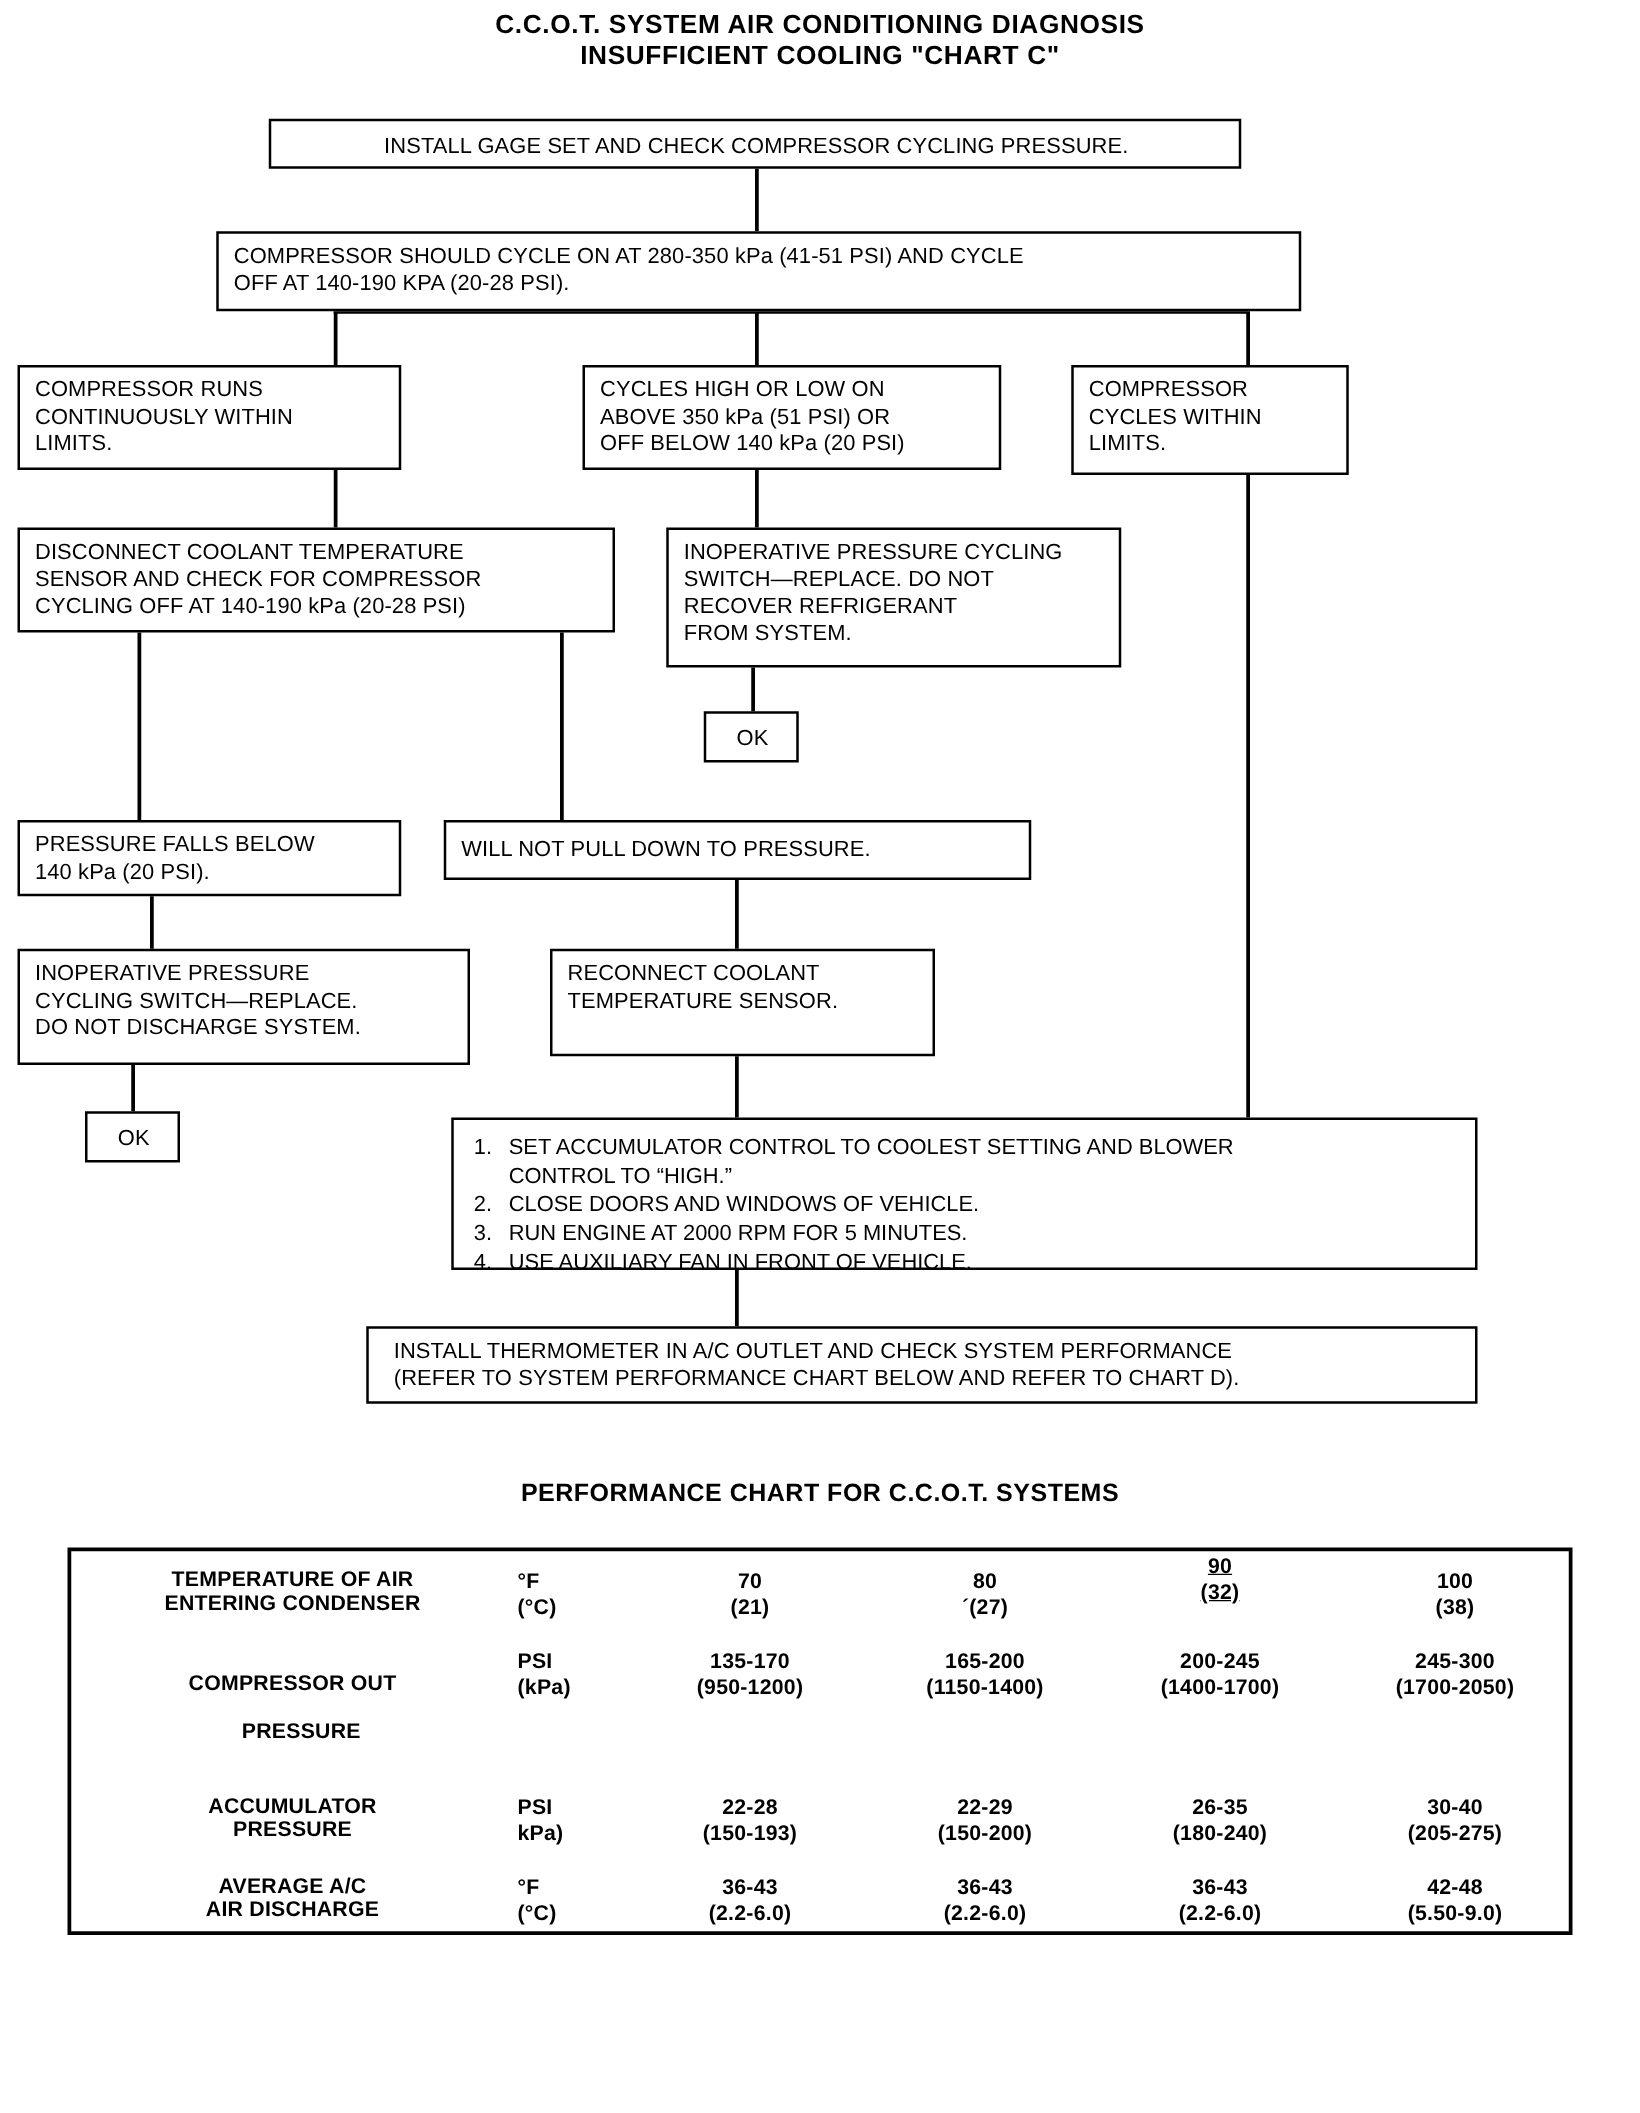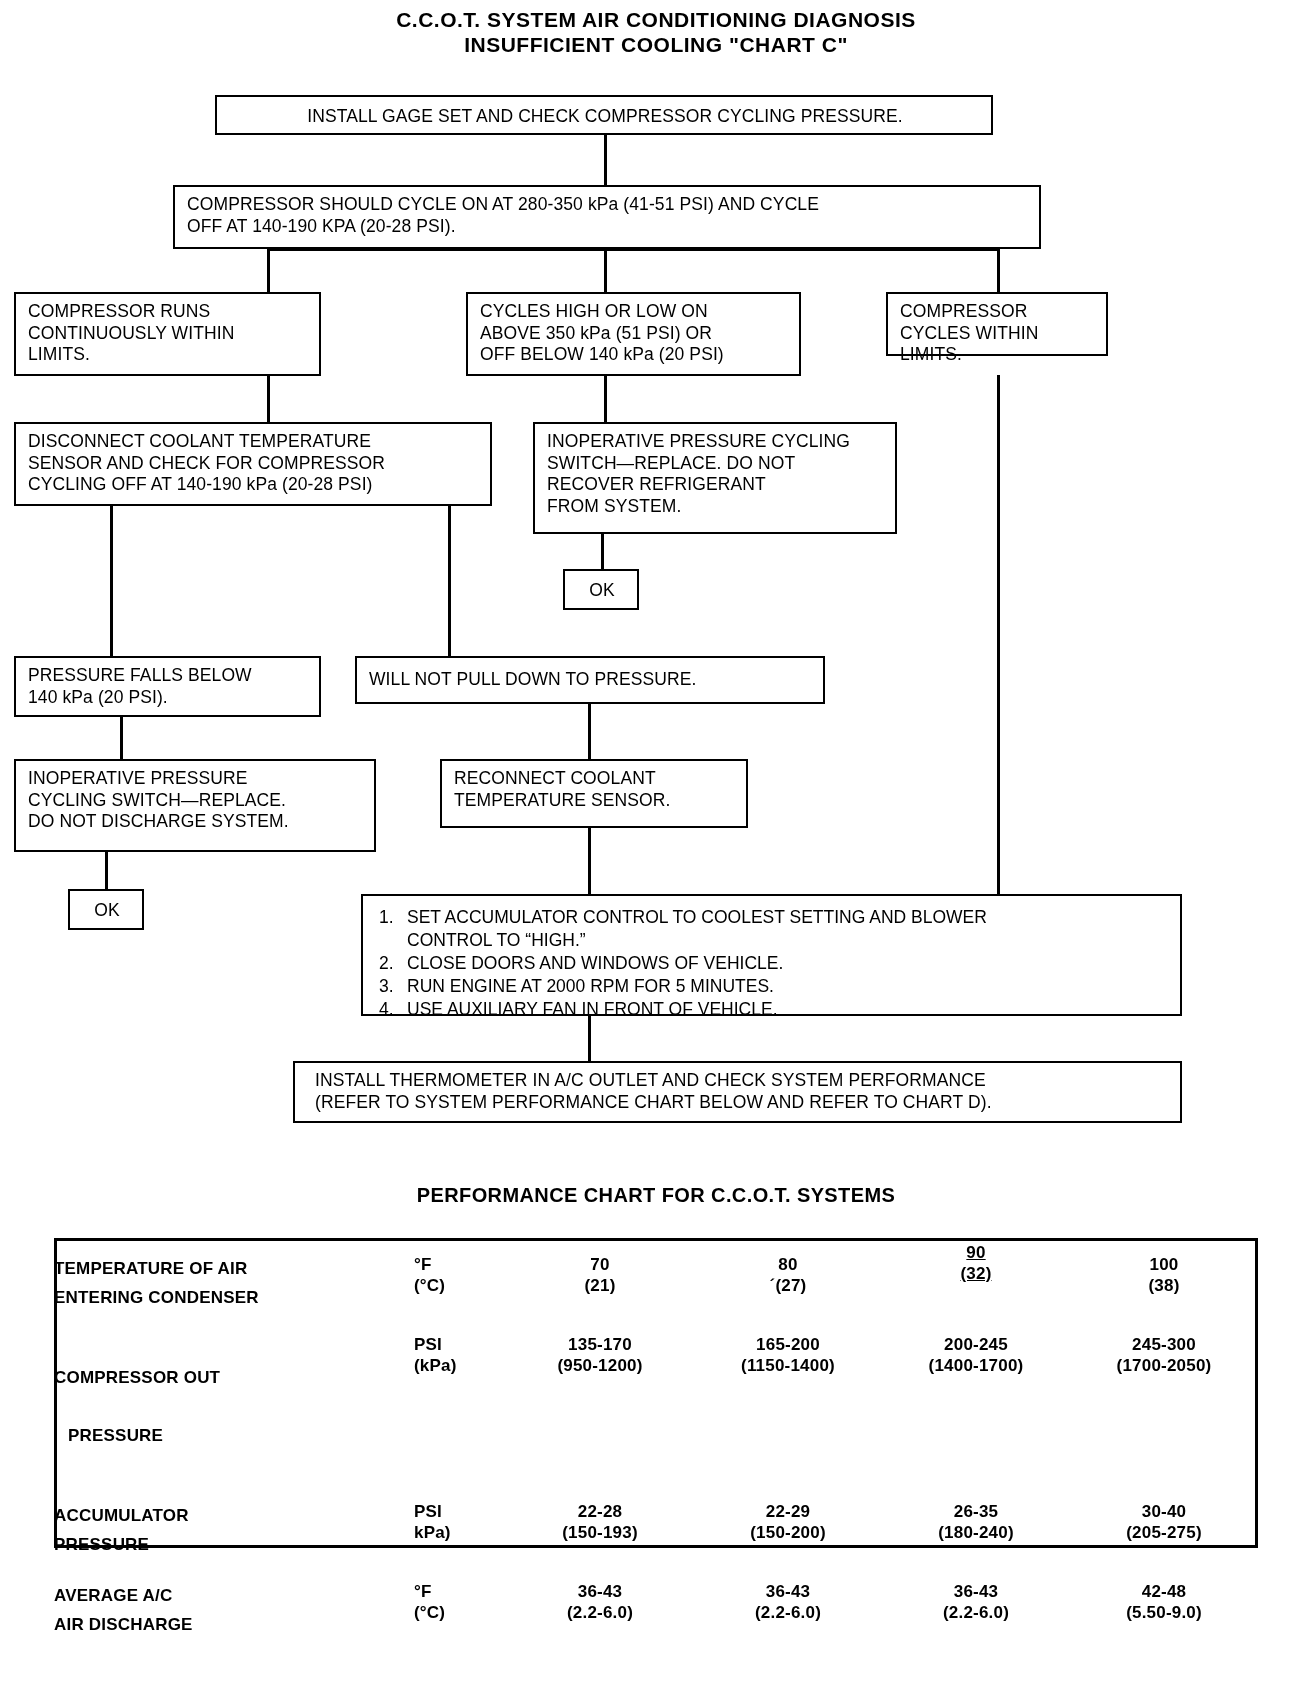--- a/index.html
+++ b/index.html
@@ -56,21 +56,21 @@
     position:absolute;left:54px;top:1238px;width:1204px;height:310px;
     border:3px solid #000;box-sizing:border-box;background:#fff;
   }
   table.perf{
     position:absolute;left:54px;top:1238px;width:1204px;height:310px;
     border-collapse:collapse;box-sizing:border-box;
     font-size:17px;font-weight:bold;letter-spacing:.2px;
     z-index:2;
   }
   table.perf td{padding:0;vertical-align:top;}
-  .rowlabel{padding-left:22px;line-height:29px;white-space:pre-line;}
+  .rowlabel{padding-left:22px;line-height:19px;white-space:pre-line;text-align:center;}
   .unitcell{width:92px;line-height:21px;white-space:pre-line;}
   .datacell{text-align:center;line-height:21px;white-space:pre-line;width:188px;}
   .spacer{height:22px;}
   .indent1{display:block;}
   .indent2{display:block;padding-left:14px;}
 </style>
 </head>
 <body>
 
 <div class="stage">
@@ -113,21 +113,21 @@
 OFF AT 140-190 KPA (20-28 PSI).</div>
 
   <div class="box" style="left:14px;top:292px;width:307px;height:84px;">COMPRESSOR RUNS
 CONTINUOUSLY WITHIN
 LIMITS.</div>
 
   <div class="box" style="left:466px;top:292px;width:335px;height:84px;">CYCLES HIGH OR LOW ON
 ABOVE 350 kPa (51 PSI) OR
 OFF BELOW 140 kPa (20 PSI)</div>
 
-  <div class="box" style="left:886px;top:292px;width:222px;height:64px;">COMPRESSOR
+  <div class="box" style="left:857px;top:292px;width:222px;height:88px;">COMPRESSOR
 CYCLES WITHIN
 LIMITS.</div>
 
   <div class="box" style="left:14px;top:422px;width:478px;height:84px;">DISCONNECT COOLANT TEMPERATURE
 SENSOR AND CHECK FOR COMPRESSOR
 CYCLING OFF AT 140-190 kPa (20-28 PSI)</div>
 
   <div class="box" style="left:533px;top:422px;width:364px;height:112px;">INOPERATIVE PRESSURE CYCLING
 SWITCH—REPLACE.  DO NOT
 RECOVER REFRIGERANT
@@ -137,21 +137,21 @@
 
   <div class="box" style="left:14px;top:656px;width:307px;height:61px;">PRESSURE FALLS BELOW
 140 kPa (20 PSI).</div>
 
   <div class="box" style="left:355px;top:656px;width:470px;height:48px;padding-top:11px;">WILL NOT PULL DOWN TO PRESSURE.</div>
 
   <div class="box" style="left:14px;top:759px;width:362px;height:93px;">INOPERATIVE PRESSURE
 CYCLING SWITCH—REPLACE.
 DO NOT DISCHARGE SYSTEM.</div>
 
-  <div class="box" style="left:440px;top:759px;width:308px;height:69px;">RECONNECT COOLANT
+  <div class="box" style="left:440px;top:759px;width:308px;height:86px;">RECONNECT COOLANT
 TEMPERATURE SENSOR.</div>
 
   <div class="box center thin" style="left:68px;top:889px;width:76px;height:41px;padding-top:9px;">OK</div>
 
   <div class="listbox" style="left:361px;top:894px;width:821px;height:122px;">
     <div class="li">
       <span class="num">1.</span>
       <span class="txt">SET ACCUMULATOR CONTROL TO COOLEST SETTING AND BLOWER
 CONTROL TO “HIGH.”</span>
     </div>

